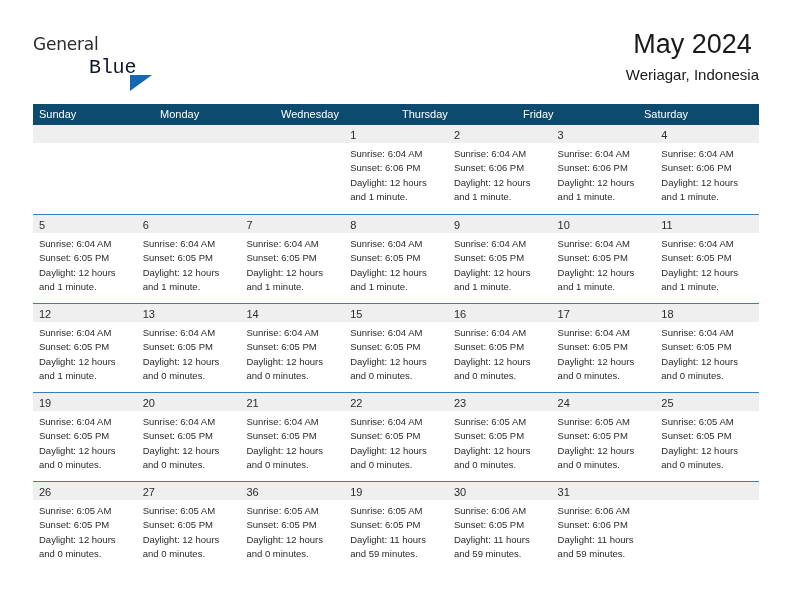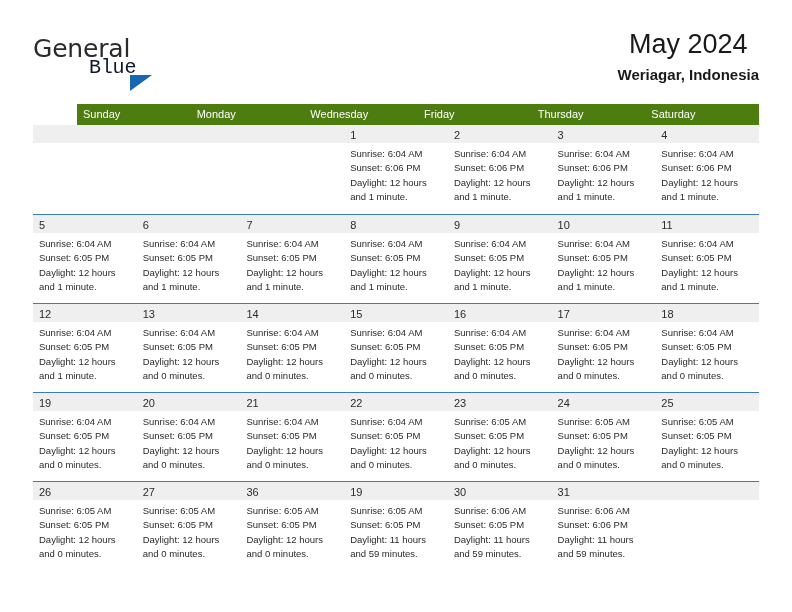--- a/index.html
+++ b/index.html
@@ -33,21 +33,21 @@
     position: absolute;
     left: 0;
     top: 6px;
     width: 240px;
     height: 56px;
   }
   .logo-general {
     position: absolute;
     left: 0;
     top: 0;
-    font-size: 25px;
+    font-size: 17px;
     letter-spacing: -0.2px;
     color: #2b2b2b;
     font-family: "DejaVu Sans", sans-serif;
     font-weight: 400;
   }
   .logo-blue {
     position: absolute;
     left: 56px;
     top: 22px;
     font-size: 20px;
@@ -75,40 +75,39 @@
   .cal-title {
     font-size: 27px;
     font-weight: 400;
     color: #1a1a1a;
     line-height: 32px;
     white-space: nowrap;
     font-family: "Liberation Sans", sans-serif;
   }
   .cal-subtitle {
     font-size: 15px;
-    font-weight: 700;
+    font-weight: 400;
     color: #1a1a1a;
     line-height: 22px;
     margin-top: 4px;
     white-space: nowrap;
     font-family: "Liberation Sans", sans-serif;
   }
 
   
   .calendar {
     position: absolute;
     left: 33px;
     top: 104px;
     width: 726px;
   }
   .weekday-row {
     display: flex;
-    background: #4d7c0f;
+    background: #0c4a6e;
     height: 21px;
-    margin-left: 44px;
   }
   .weekday {
     flex: 1 1 0;
     min-width: 0;
     color: #ffffff;
     font-size: 11px;
     line-height: 21px;
     padding-left: 6px;
     box-sizing: border-box;
     font-family: "Liberation Sans", sans-serif;
@@ -171,22 +170,22 @@
       <div class="cal-subtitle">Weriagar, Indonesia</div>
     </div>
 
   </div>
 
   <div class="calendar">
     <div class="weekday-row">
         <div class="weekday">Sunday</div>
         <div class="weekday">Monday</div>
         <div class="weekday">Wednesday</div>
+        <div class="weekday">Thursday</div>
         <div class="weekday">Friday</div>
-        <div class="weekday">Thursday</div>
         <div class="weekday">Saturday</div>
       </div>
     <div>
         <div class="week-row first">
           <div class="day-cell">
             <div class="day-band"><span class="day-num"></span></div>
             <div class="day-body"></div>
           </div>
           <div class="day-cell">
             <div class="day-band"><span class="day-num"></span></div>

